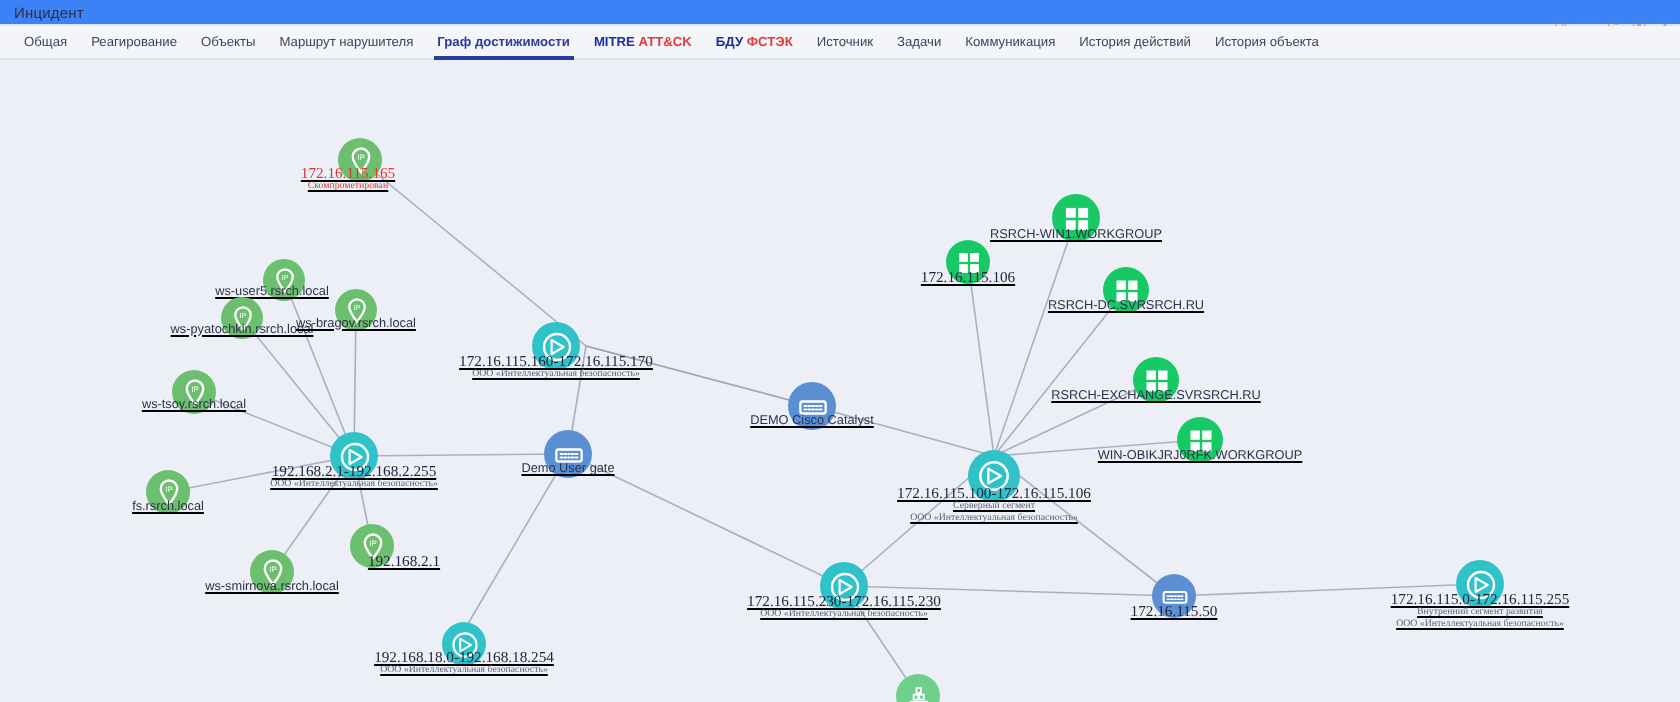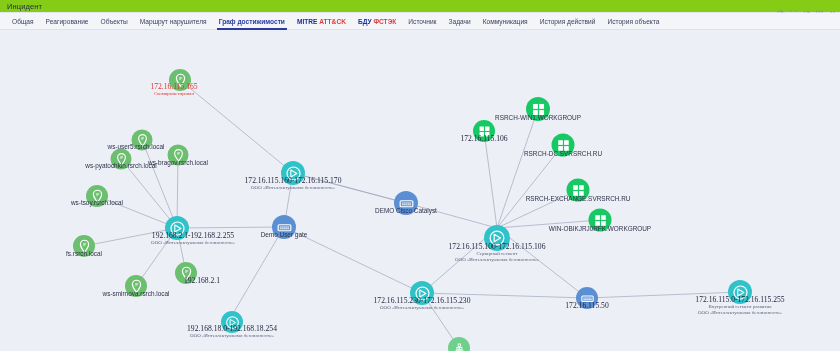--- a/index.html
+++ b/index.html
@@ -9,21 +9,21 @@
     width: 840px; height: 351px;
     overflow: hidden;
     font-family: "Liberation Sans", "DejaVu Sans", sans-serif;
     background: #ffffff;
   }
   #app { position: relative; width: 840px; height: 351px; background: #eceef5; }
 
   
   .titlebar {
     position: absolute; left: 0; top: 0; width: 840px; height: 13px;
-    background: #84cc16; border-bottom: 1px solid #e3e5ee;
+    background: #3b82f6; border-bottom: 1px solid #e3e5ee;
     display: flex; align-items: center;
   }
   .titlebar .ttl {
     font-size: 7.5px; color: #2b2f45; margin-left: 7px; letter-spacing: .1px;
   }
   .winicons { position: absolute; right: 4px; top: 0; height: 13px; display: flex; align-items: center; gap: 6px; }
   .winicons .wi { width: 7px; height: 7px; opacity: .55; display: block; }
 
   
   .tabbar {
@@ -52,21 +52,21 @@
   
   .node { position: absolute; transform: translate(-50%, -50%); }
   .glyph {
     position: relative; border-radius: 50%;
     display: flex; align-items: center; justify-content: center;
   }
   .glyph svg { display: block; }
 
   .labels {
     position: absolute; left: 50%; transform: translateX(-50%);
-    text-align: center; white-space: nowrap; pointer-events: none;
+    text-align: center; white-space: nowrap; pointer-events: none; text-decoration: underline;
   }
   .lbl-main { font-size: 6.4px; color: #2d3148; line-height: 8px; }
   .lbl-main.serif { font-family: "Liberation Serif", "DejaVu Serif", serif; font-size: 7.6px; color: #21253c; }
   .lbl-sub  { font-family: "Liberation Serif", "DejaVu Serif", serif; font-size: 4.9px; color: #5b6079; line-height: 6px; }
   .lbl-main.danger { color: #e0342f; }
   .lbl-sub.danger  { color: #e0342f; }
 </style>
 </head>
 <body>
 
@@ -239,26 +239,26 @@
             <div class="lbl-main serif">192.168.2.1</div>
           </div>
         </div>
         <div class="node" style="left: 177px; top: 198px;">
           <div class="glyph" style="width: 24px; height: 24px; background: rgb(47, 195, 201);">
             <svg viewBox="0 0 24 24" width="19" height="19">
     <circle cx="12" cy="12" r="8.2" fill="none" stroke="#ffffff" stroke-width="1.5"></circle>
     <path d="M8.6 7.6 L16.2 12 L8.6 16.4 Z" fill="none" stroke="#ffffff" stroke-width="1.4" stroke-linejoin="round"></path>
             </svg>
           </div>
-          <div class="labels" style="top: 16px; margin-left: 16px; text-align: center;">
+          <div class="labels" style="top: 16px; margin-left: 0px; text-align: center;">
             <div class="lbl-main serif">192.168.2.1-192.168.2.255</div>
             <div class="lbl-sub">ООО «Интеллектуальная безопасность»</div>
           </div>
         </div>
-        <div class="node" style="left: 293px; top: 143px;">
+        <div class="node" style="left: 278px; top: 143px;">
           <div class="glyph" style="width: 24px; height: 24px; background: rgb(47, 195, 201);">
             <svg viewBox="0 0 24 24" width="19" height="19">
     <circle cx="12" cy="12" r="8.2" fill="none" stroke="#ffffff" stroke-width="1.5"></circle>
     <path d="M8.6 7.6 L16.2 12 L8.6 16.4 Z" fill="none" stroke="#ffffff" stroke-width="1.4" stroke-linejoin="round"></path>
             </svg>
           </div>
           <div class="labels" style="top: 16px; margin-left: 0px;">
             <div class="lbl-main serif">172.16.115.160-172.16.115.170</div>
             <div class="lbl-sub">ООО «Интеллектуальная безопасность»</div>
           </div>

